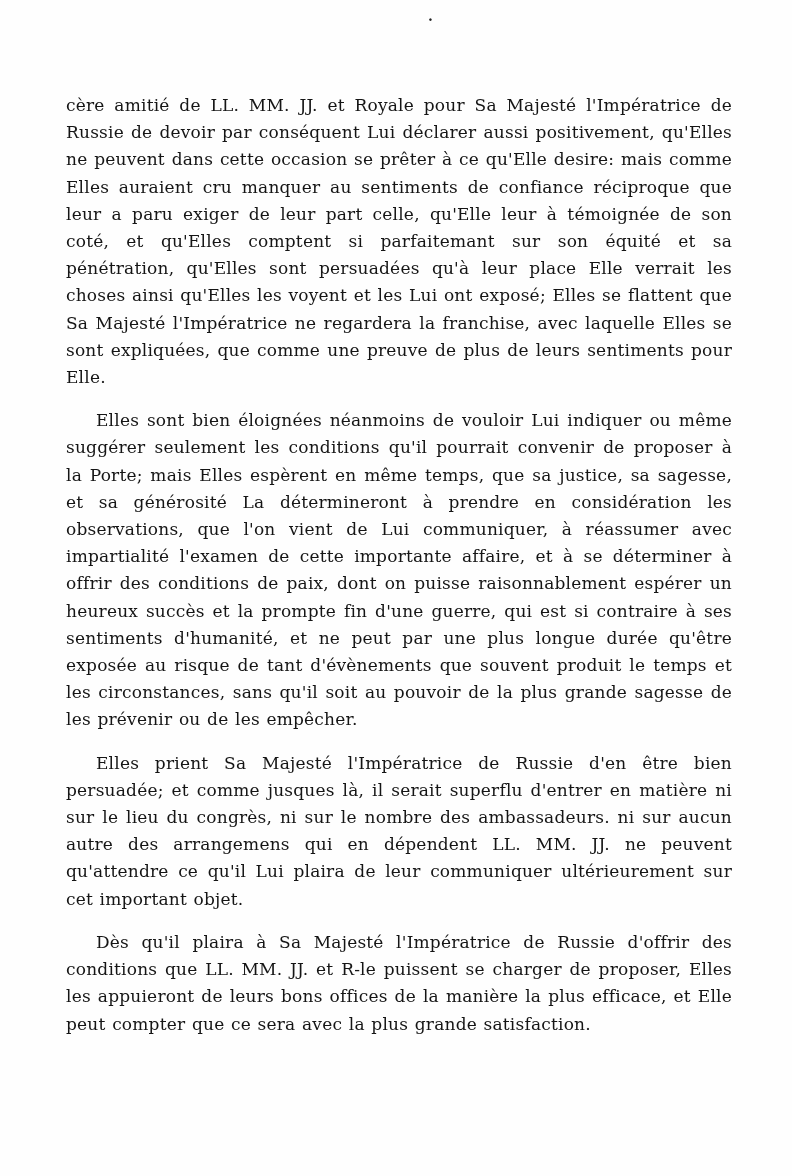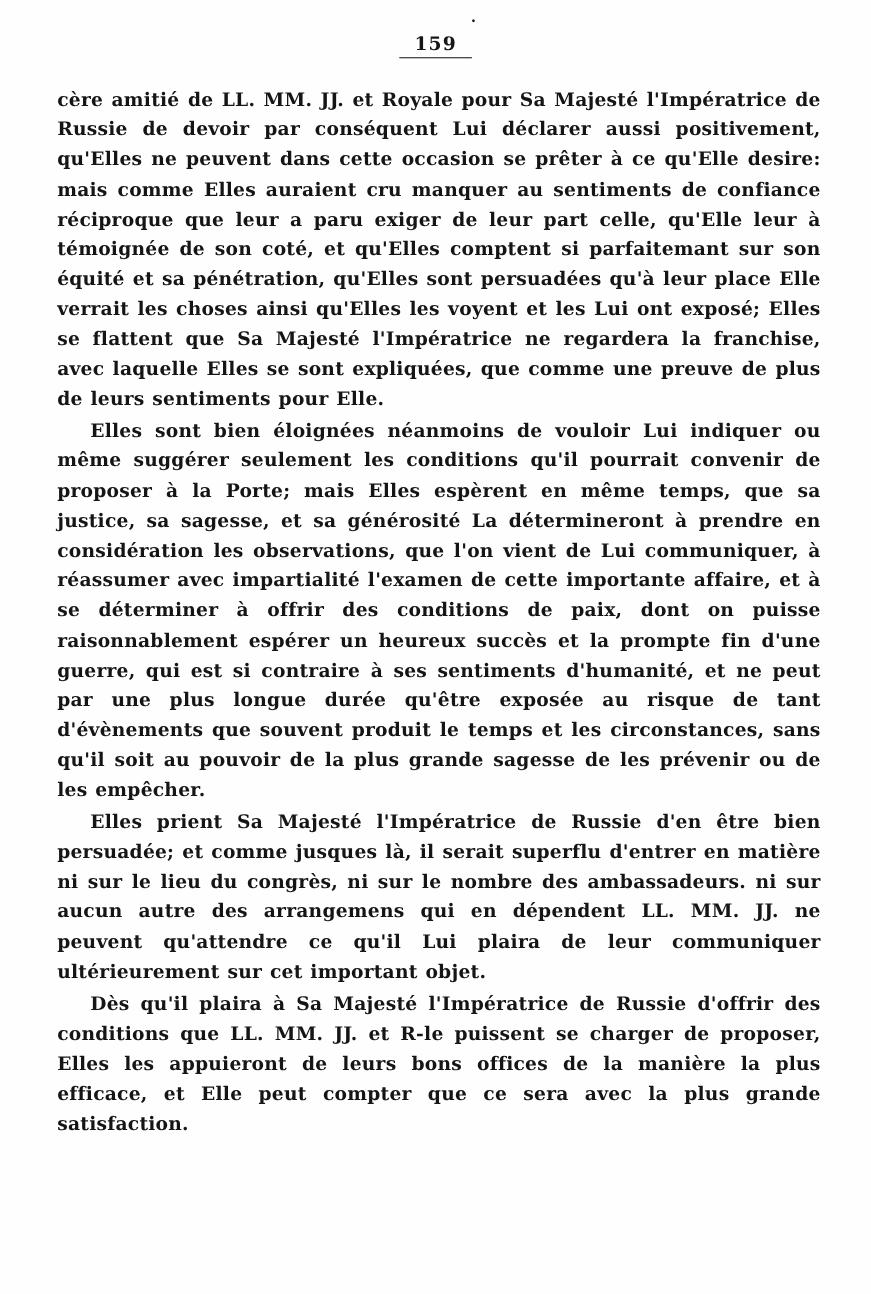--- a/index.html
+++ b/index.html
@@ -39,42 +39,39 @@
     padding: 0 14px 2px 14px;
     border-bottom: 1.5px solid #222;
   }
   .text-block {
     position: absolute;
     top: 76px;
     left: 50px;
     width: 698px;
   }
   .text-block p {
-    margin: 2px;
+    margin: 16px;
     font-size: 17px;
-    font-weight: bold;
+    font-weight: normal;
     line-height: 27.2px;
     text-align: justify;
     letter-spacing: 0.2px;
     word-spacing: 1px;
   }
   .text-block p.indent {
     text-indent: 30px;
   }
 </style>
 </head>
 <body>
 
 <div class="page">
 
   <div class="artifact-dot">.</div>
 
-  <div class="page-number">
-    <span>159</span>
-  </div>
 
   <div class="text-block">
     <p>cère amitié de LL. MM. JJ. et Royale pour Sa Majesté l'Impératrice de Russie de devoir par conséquent Lui déclarer aussi positivement, qu'Elles ne peuvent dans cette occasion se prêter à ce qu'Elle desire: mais comme Elles auraient cru manquer au sentiments de confiance réciproque que leur a paru exiger de leur part celle, qu'Elle leur à témoignée de son coté, et qu'Elles comptent si parfaitemant sur son équité et sa pénétration, qu'Elles sont persuadées qu'à leur place Elle verrait les choses ainsi qu'Elles les voyent et les Lui ont exposé; Elles se flattent que Sa Majesté l'Impératrice ne regardera la franchise, avec laquelle Elles se sont expliquées, que comme une preuve de plus de leurs sentiments pour Elle.</p>
     <p class="indent">Elles sont bien éloignées néanmoins de vouloir Lui indiquer ou même suggérer seulement les conditions qu'il pourrait convenir de proposer à la Porte; mais Elles espèrent en même temps, que sa justice, sa sagesse, et sa générosité La détermineront à prendre en considération les observations, que l'on vient de Lui communiquer, à réassumer avec impartialité l'examen de cette importante affaire, et à se déterminer à offrir des conditions de paix, dont on puisse raisonnablement espérer un heureux succès et la prompte fin d'une guerre, qui est si contraire à ses sentiments d'humanité, et ne peut par une plus longue durée qu'être exposée au risque de tant d'évènements que souvent produit le temps et les circonstances, sans qu'il soit au pouvoir de la plus grande sagesse de les prévenir ou de les empêcher.</p>
     <p class="indent">Elles prient Sa Majesté l'Impératrice de Russie d'en être bien persuadée; et comme jusques là, il serait superflu d'entrer en matière ni sur le lieu du congrès, ni sur le nombre des ambassadeurs. ni sur aucun autre des arrangemens qui en dépendent LL. MM. JJ. ne peuvent qu'attendre ce qu'il Lui plaira de leur communiquer ultérieurement sur cet important objet.</p>
     <p class="indent">Dès qu'il plaira à Sa Majesté l'Impératrice de Russie d'offrir des conditions que LL. MM. JJ. et R-le puissent se charger de proposer, Elles les appuieront de leurs bons offices de la manière la plus efficace, et Elle peut compter que ce sera avec la plus grande satisfaction.</p>
   </div>
 
 </div>
 

